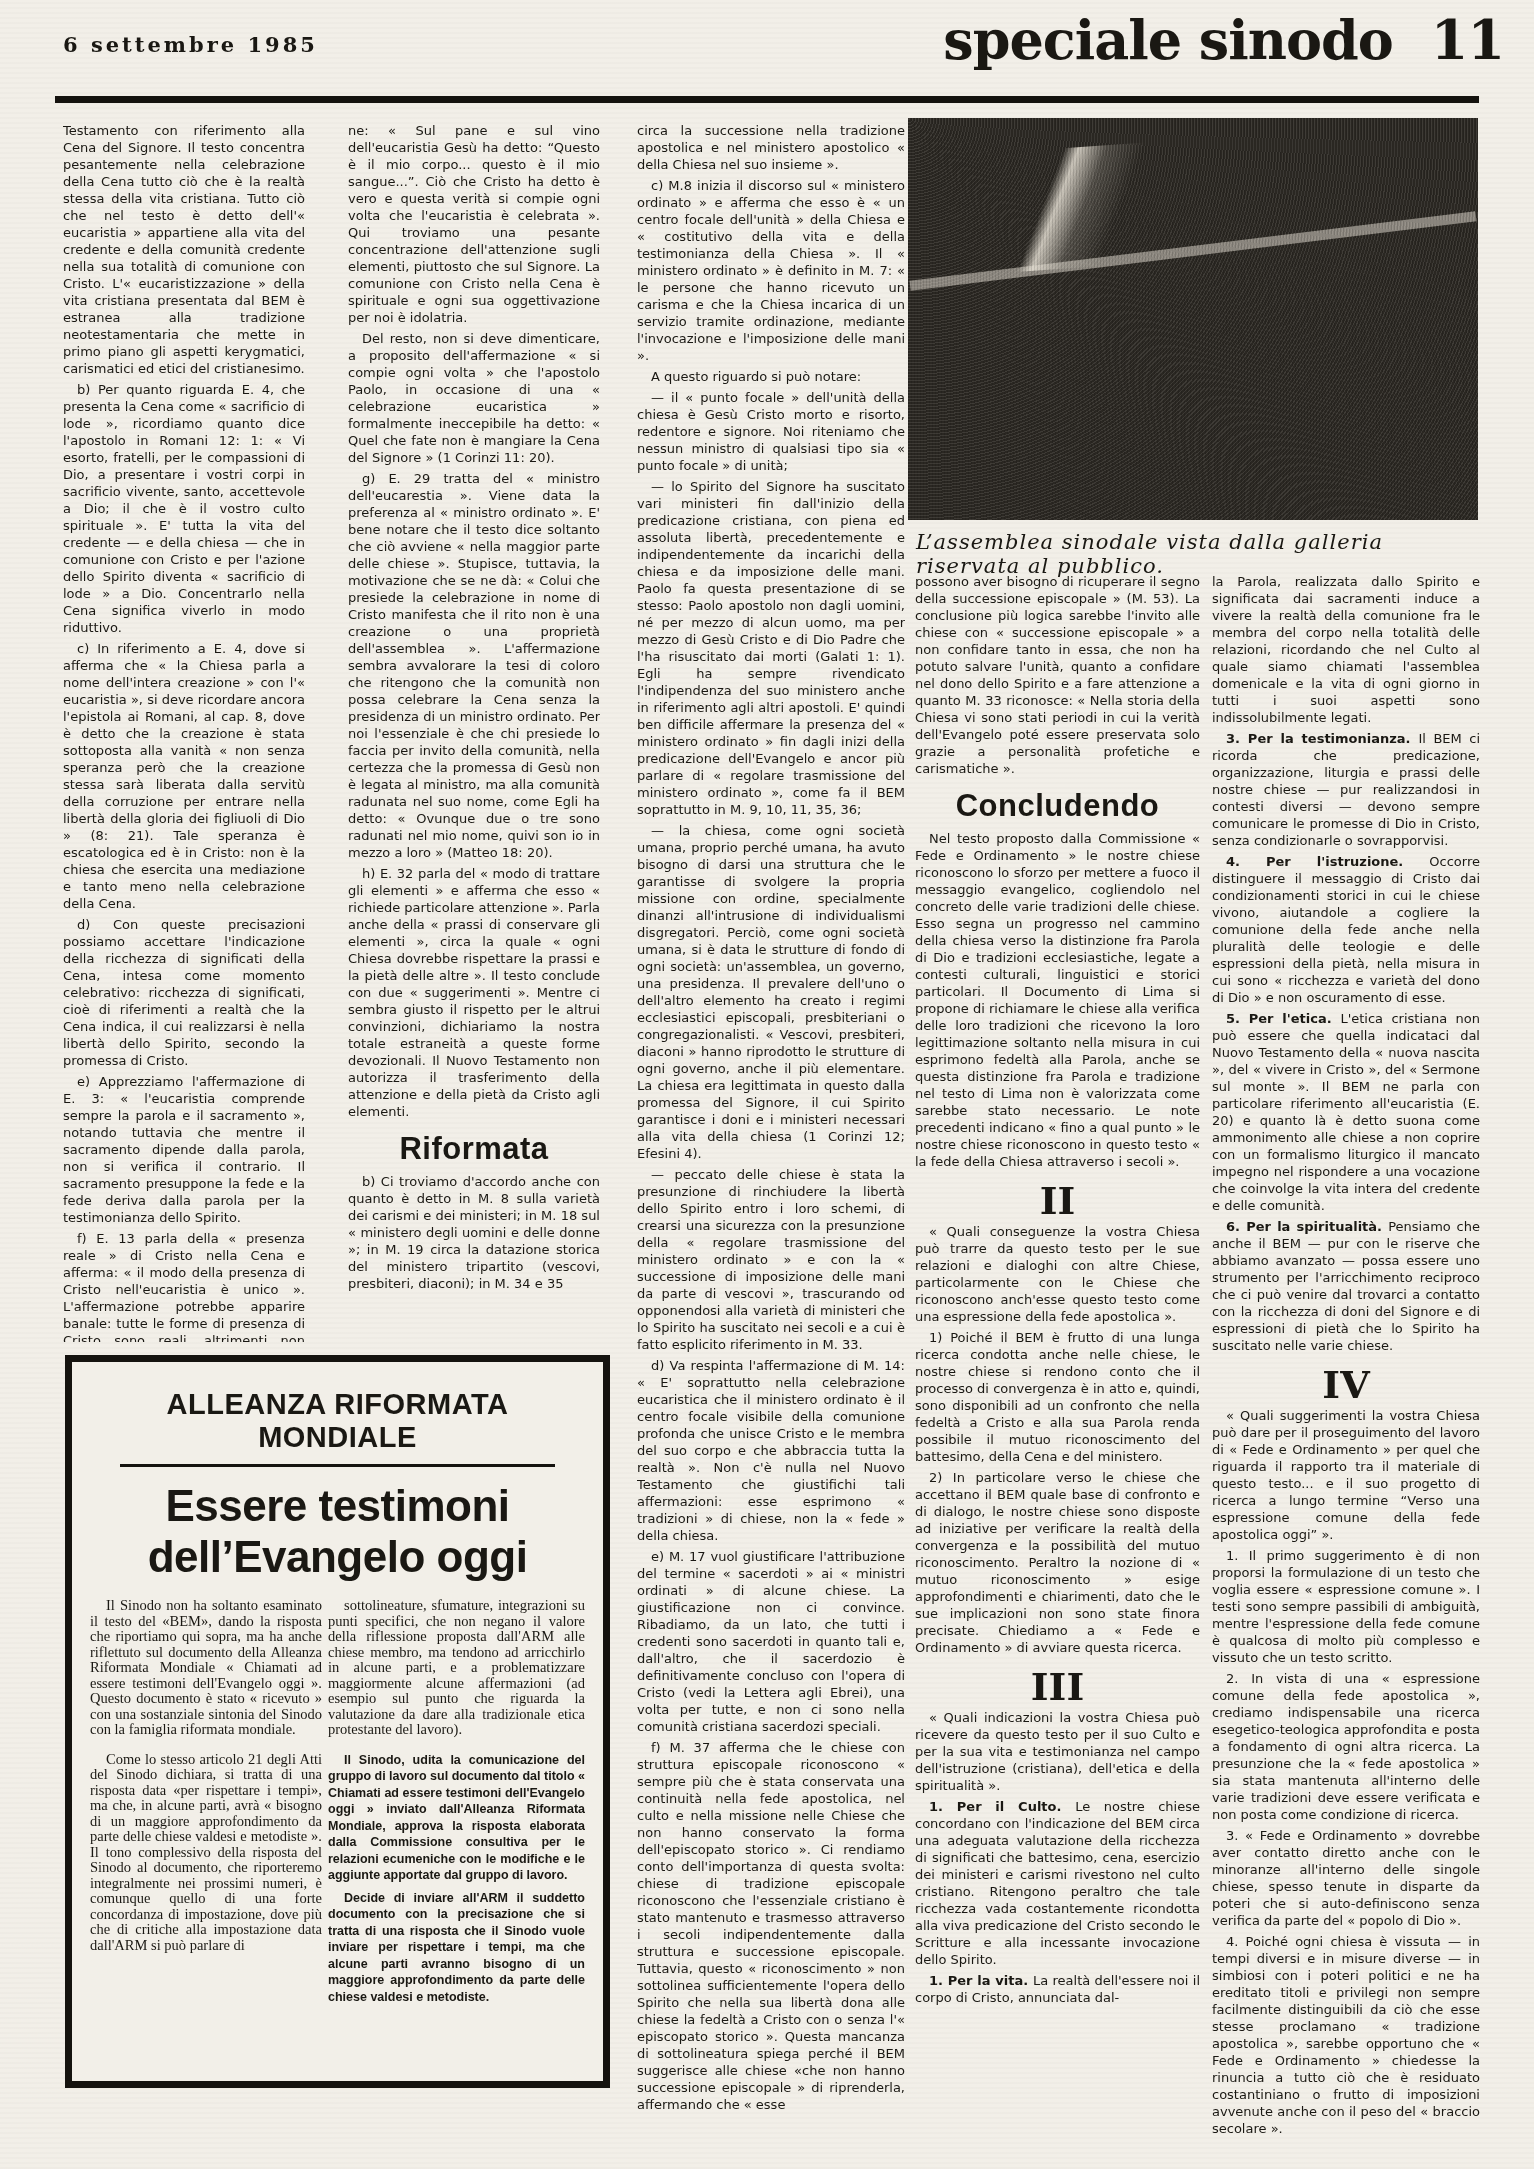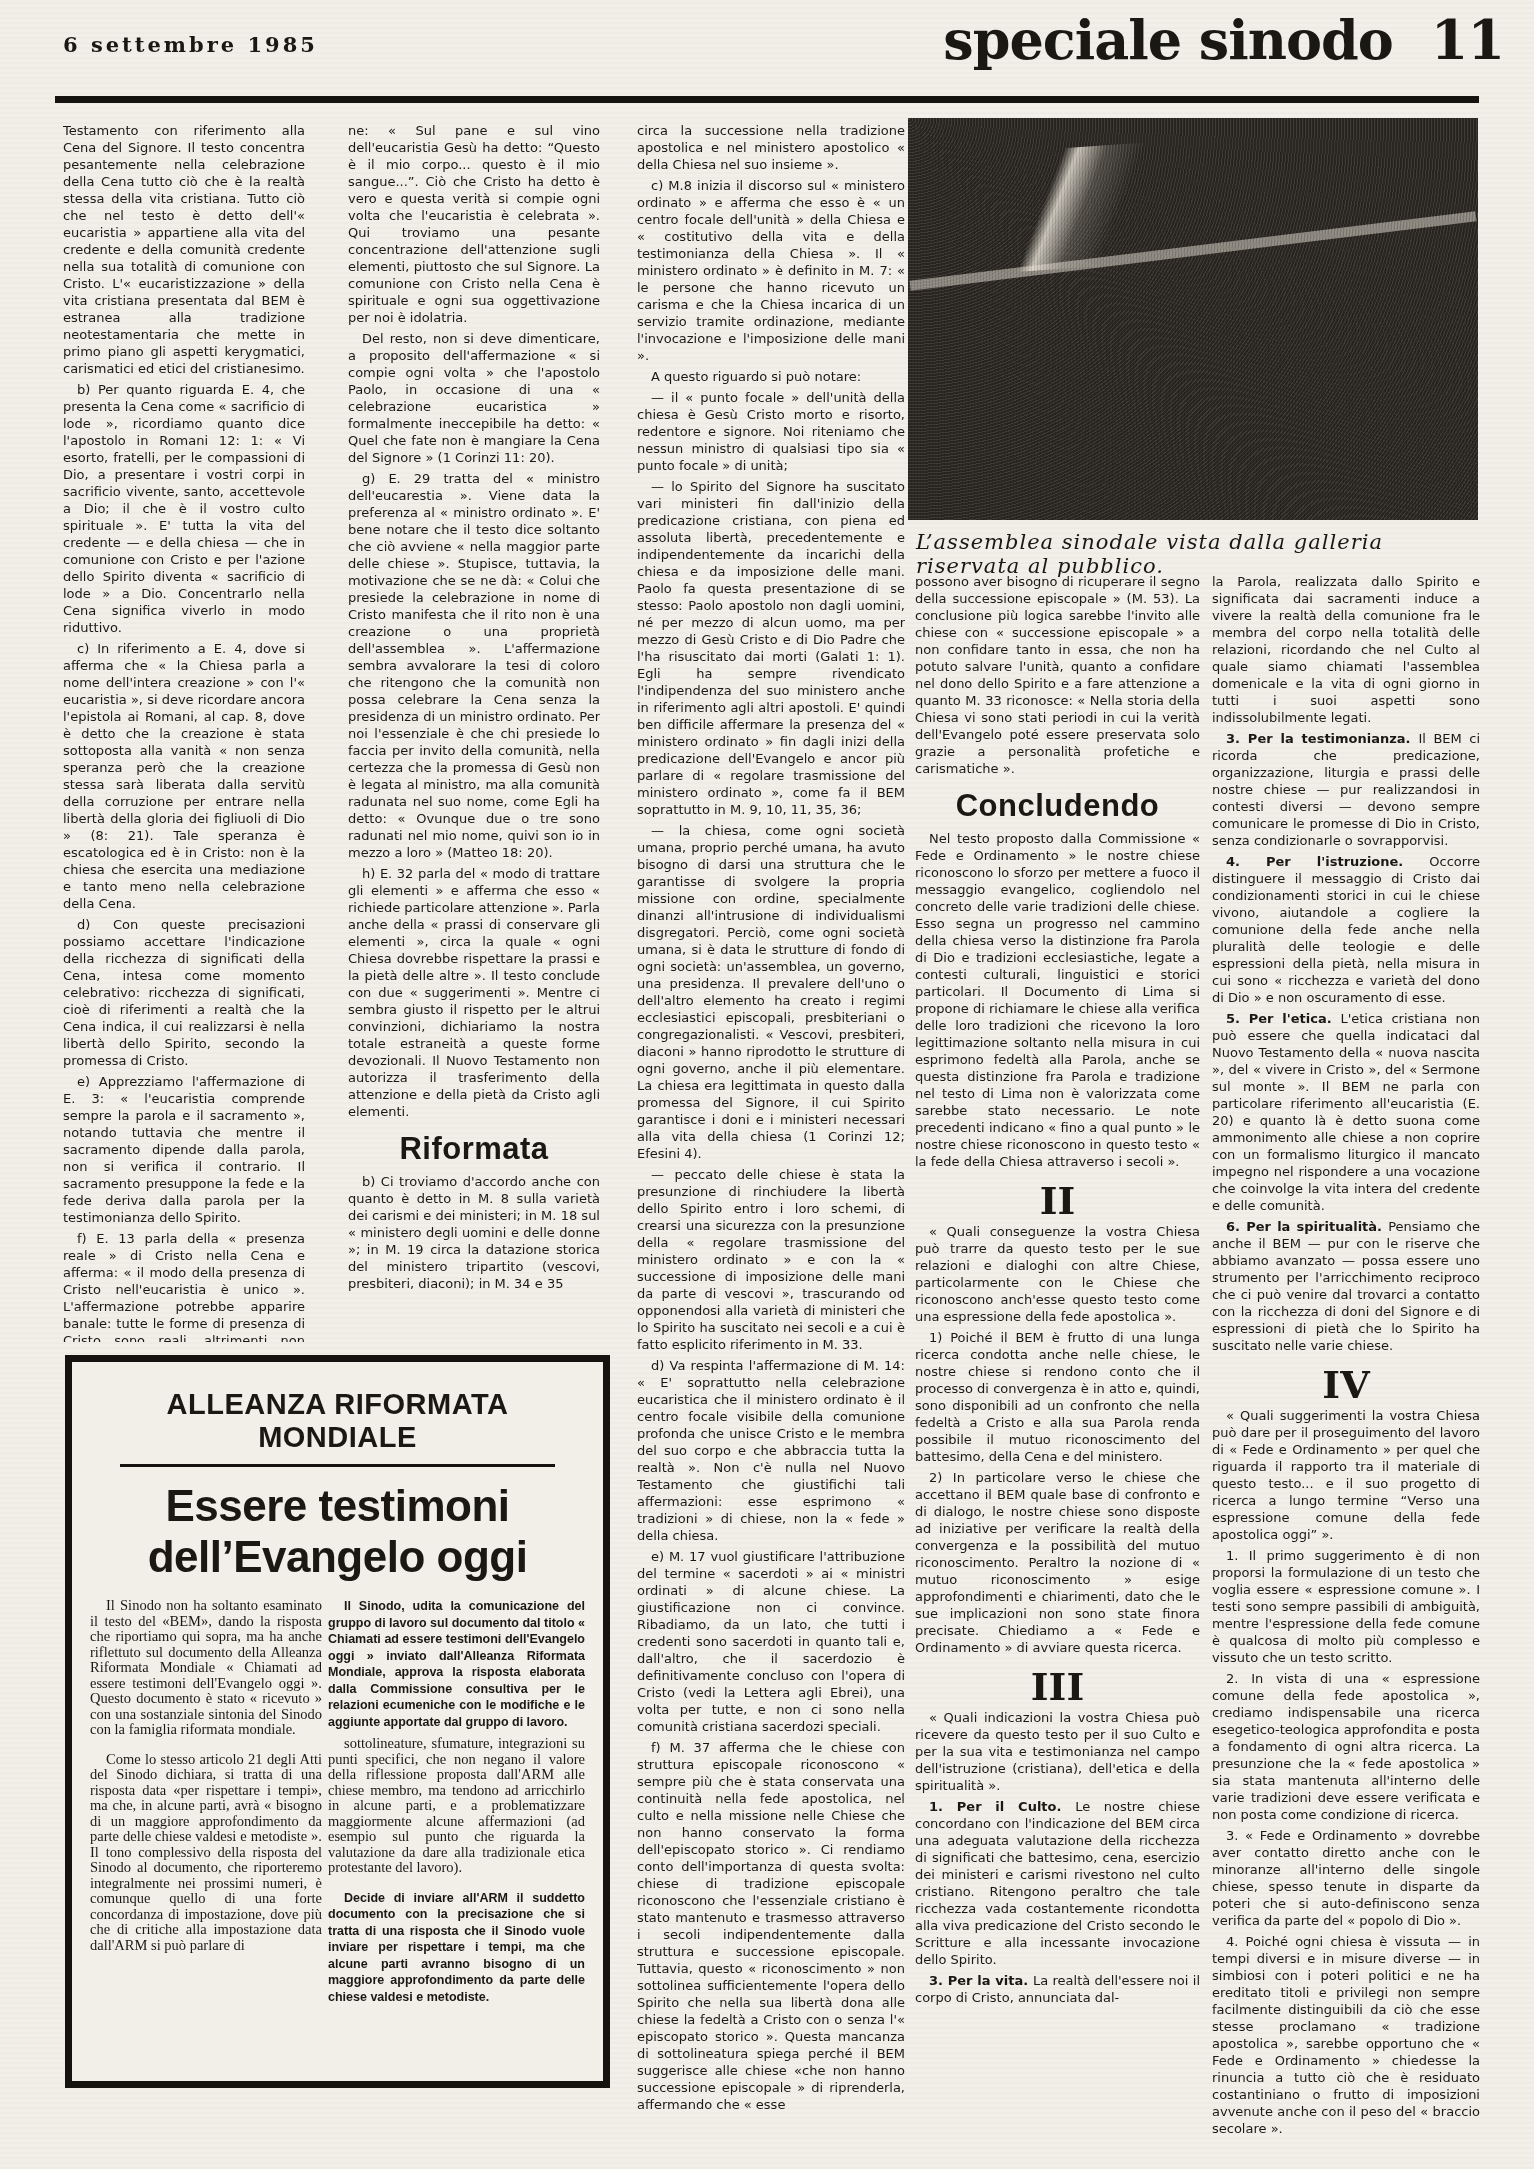--- a/index.html
+++ b/index.html
@@ -103,21 +103,21 @@
       <p class="para ni">possono aver bisogno di ricuperare il segno della successione episcopale » (M. 53). La conclusione più logica sarebbe l'invito alle chiese con « successione episcopale » a non confidare tanto in essa, che non ha potuto salvare l'unità, quanto a confidare nel dono dello Spirito e a fare attenzione a quanto M. 33 riconosce: « Nella storia della Chiesa vi sono stati periodi in cui la verità dell'Evangelo poté essere preservata solo grazie a personalità profetiche e carismatiche ».</p>
       <div class="col-heading">Concludendo</div>
       <p class="para">Nel testo proposto dalla Commissione « Fede e Ordinamento » le nostre chiese riconoscono lo sforzo per mettere a fuoco il messaggio evangelico, cogliendolo nel concreto delle varie tradizioni delle chiese. Esso segna un progresso nel cammino della chiesa verso la distinzione fra Parola di Dio e tradizioni ecclesiastiche, legate a contesti culturali, linguistici e storici particolari. Il Documento di Lima si propone di richiamare le chiese alla verifica delle loro tradizioni che ricevono la loro legittimazione soltanto nella misura in cui esprimono fedeltà alla Parola, anche se questa distinzione fra Parola e tradizione nel testo di Lima non è valorizzata come sarebbe stato necessario. Le note precedenti indicano « fino a qual punto » le nostre chiese riconoscono in questo testo « la fede della Chiesa attraverso i secoli ».</p>
       <div class="col-numeral">II</div>
       <p class="para">« Quali conseguenze la vostra Chiesa può trarre da questo testo per le sue relazioni e dialoghi con altre Chiese, particolarmente con le Chiese che riconoscono anch'esse questo testo come una espressione della fede apostolica ».</p>
       <p class="para">1) Poiché il BEM è frutto di una lunga ricerca condotta anche nelle chiese, le nostre chiese si rendono conto che il processo di convergenza è in atto e, quindi, sono disponibili ad un confronto che nella fedeltà a Cristo e alla sua Parola renda possibile il mutuo riconoscimento del battesimo, della Cena e del ministero.</p>
       <p class="para">2) In particolare verso le chiese che accettano il BEM quale base di confronto e di dialogo, le nostre chiese sono disposte ad iniziative per verificare la realtà della convergenza e la possibilità del mutuo riconoscimento. Peraltro la nozione di « mutuo riconoscimento » esige approfondimenti e chiarimenti, dato che le sue implicazioni non sono state finora precisate. Chiediamo a « Fede e Ordinamento » di avviare questa ricerca.</p>
       <div class="col-numeral">III</div>
       <p class="para">« Quali indicazioni la vostra Chiesa può ricevere da questo testo per il suo Culto e per la sua vita e testimonianza nel campo dell'istruzione (cristiana), dell'etica e della spiritualità ».</p>
       <p class="para"><b>1. Per il Culto. </b>Le nostre chiese concordano con l'indicazione del BEM circa una adeguata valutazione della ricchezza di significati che battesimo, cena, esercizio dei ministeri e carismi rivestono nel culto cristiano. Ritengono peraltro che tale ricchezza vada costantemente ricondotta alla viva predicazione del Cristo secondo le Scritture e alla incessante invocazione dello Spirito.</p>
-      <p class="para"><b>3. Per la vita. </b>La realtà dell'essere noi il corpo di Cristo, annunciata dal-</p>
+      <p class="para"><b>1. Per la vita. </b>La realtà dell'essere noi il corpo di Cristo, annunciata dal-</p>
     </div>
   <div id="col5" class="col">
       <p class="para ni">la Parola, realizzata dallo Spirito e significata dai sacramenti induce a vivere la realtà della comunione fra le membra del corpo nella totalità delle relazioni, ricordando che nel Culto al quale siamo chiamati l'assemblea domenicale e la vita di ogni giorno in tutti i suoi aspetti sono indissolubilmente legati.</p>
       <p class="para"><b>3. Per la testimonianza. </b>Il BEM ci ricorda che predicazione, organizzazione, liturgia e prassi delle nostre chiese — pur realizzandosi in contesti diversi — devono sempre comunicare le promesse di Dio in Cristo, senza condizionarle o sovrapporvisi.</p>
       <p class="para"><b>4. Per l'istruzione. </b>Occorre distinguere il messaggio di Cristo dai condizionamenti storici in cui le chiese vivono, aiutandole a cogliere la comunione della fede anche nella pluralità delle teologie e delle espressioni della pietà, nella misura in cui sono « ricchezza e varietà del dono di Dio » e non oscuramento di esse.</p>
       <p class="para"><b>5. Per l'etica. </b>L'etica cristiana non può essere che quella indicataci dal Nuovo Testamento della « nuova nascita », del « vivere in Cristo », del « Sermone sul monte ». Il BEM ne parla con particolare riferimento all'eucaristia (E. 20) e quanto là è detto suona come ammonimento alle chiese a non coprire con un formalismo liturgico il mancato impegno nel rispondere a una vocazione che coinvolge la vita intera del credente e delle comunità.</p>
       <p class="para"><b>6. Per la spiritualità. </b>Pensiamo che anche il BEM — pur con le riserve che abbiamo avanzato — possa essere uno strumento per l'arricchimento reciproco che ci può venire dal trovarci a contatto con la ricchezza di doni del Signore e di espressioni di pietà che lo Spirito ha suscitato nelle varie chiese.</p>
       <div class="col-numeral">IV</div>
       <p class="para">« Quali suggerimenti la vostra Chiesa può dare per il proseguimento del lavoro di « Fede e Ordinamento » per quel che riguarda il rapporto tra il materiale di questo testo... e il suo progetto di ricerca a lungo termine “Verso una espressione comune della fede apostolica oggi” ».</p>
       <p class="para">1. Il primo suggerimento è di non proporsi la formulazione di un testo che voglia essere « espressione comune ». I testi sono sempre passibili di ambiguità, mentre l'espressione della fede comune è qualcosa di molto più complesso e vissuto che un testo scritto.</p>
@@ -129,19 +129,19 @@
   <div class="box">
     <div class="box-kicker">ALLEANZA RIFORMATA MONDIALE</div>
     <div class="box-kicker-rule"></div>
     <div class="box-headline">Essere testimoni dell’Evangelo oggi</div>
     <div class="box-cols">
       <div class="box-col a">
           <p class="para">Il Sinodo non ha soltanto esaminato il testo del «BEM», dando la risposta che riportiamo qui sopra, ma ha anche riflettuto sul documento della Alleanza Riformata Mondiale « Chiamati ad essere testimoni dell'Evangelo oggi ». Questo documento è stato « ricevuto » con una sostanziale sintonia del Sinodo con la famiglia riformata mondiale.</p>
           <p class="para">Come lo stesso articolo 21 degli Atti del Sinodo dichiara, si tratta di una risposta data «per rispettare i tempi», ma che, in alcune parti, avrà « bisogno di un maggiore approfondimento da parte delle chiese valdesi e metodiste ». Il tono complessivo della risposta del Sinodo al documento, che riporteremo integralmente nei prossimi numeri, è comunque quello di una forte concordanza di impostazione, dove più che di critiche alla impostazione data dall'ARM si può parlare di</p>
         </div>
       <div class="box-col b">
+          <p class="para">sottolineature, sfumature, integrazioni su punti specifici, che non negano il valore della riflessione proposta dall'ARM alle chiese membro, ma tendono ad arricchirlo in alcune parti, e a problematizzare maggiormente alcune affermazioni (ad esempio sul punto che riguarda la valutazione da dare alla tradizionale etica protestante del lavoro).</p>
           <p class="para boldpara">Il Sinodo, udita la comunicazione del gruppo di lavoro sul documento dal titolo « Chiamati ad essere testimoni dell'Evangelo oggi » inviato dall'Alleanza Riformata Mondiale, approva la risposta elaborata dalla Commissione consultiva per le relazioni ecumeniche con le modifiche e le aggiunte apportate dal gruppo di lavoro.</p>
-          <p class="para">sottolineature, sfumature, integrazioni su punti specifici, che non negano il valore della riflessione proposta dall'ARM alle chiese membro, ma tendono ad arricchirlo in alcune parti, e a problematizzare maggiormente alcune affermazioni (ad esempio sul punto che riguarda la valutazione da dare alla tradizionale etica protestante del lavoro).</p>
           <p class="para boldpara">Decide di inviare all'ARM il suddetto documento con la precisazione che si tratta di una risposta che il Sinodo vuole inviare per rispettare i tempi, ma che alcune parti avranno bisogno di un maggiore approfondimento da parte delle chiese valdesi e metodiste.</p>
         </div>
     </div>
   </div>
 </div>
 
 </body></html>

